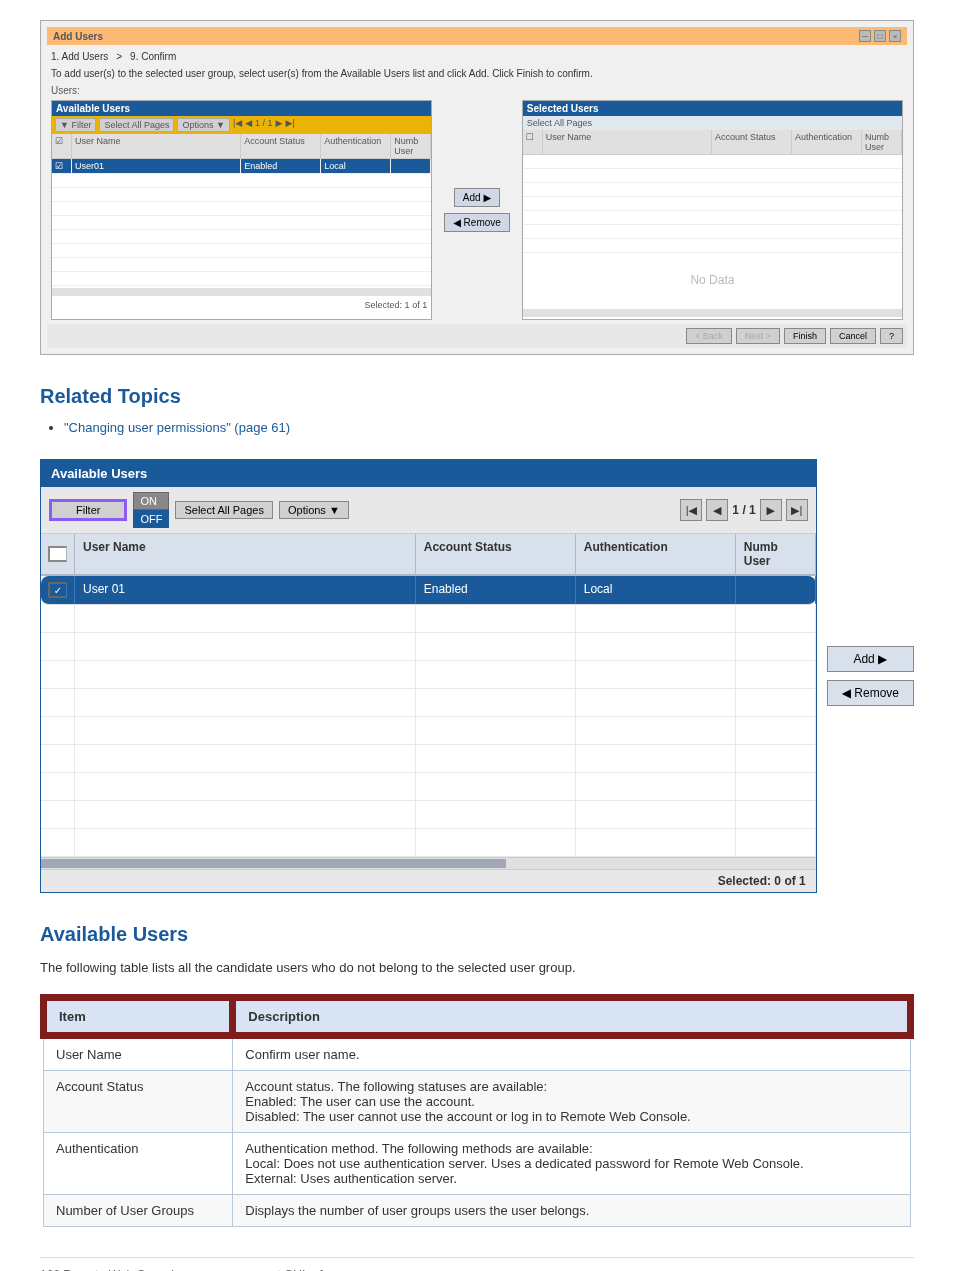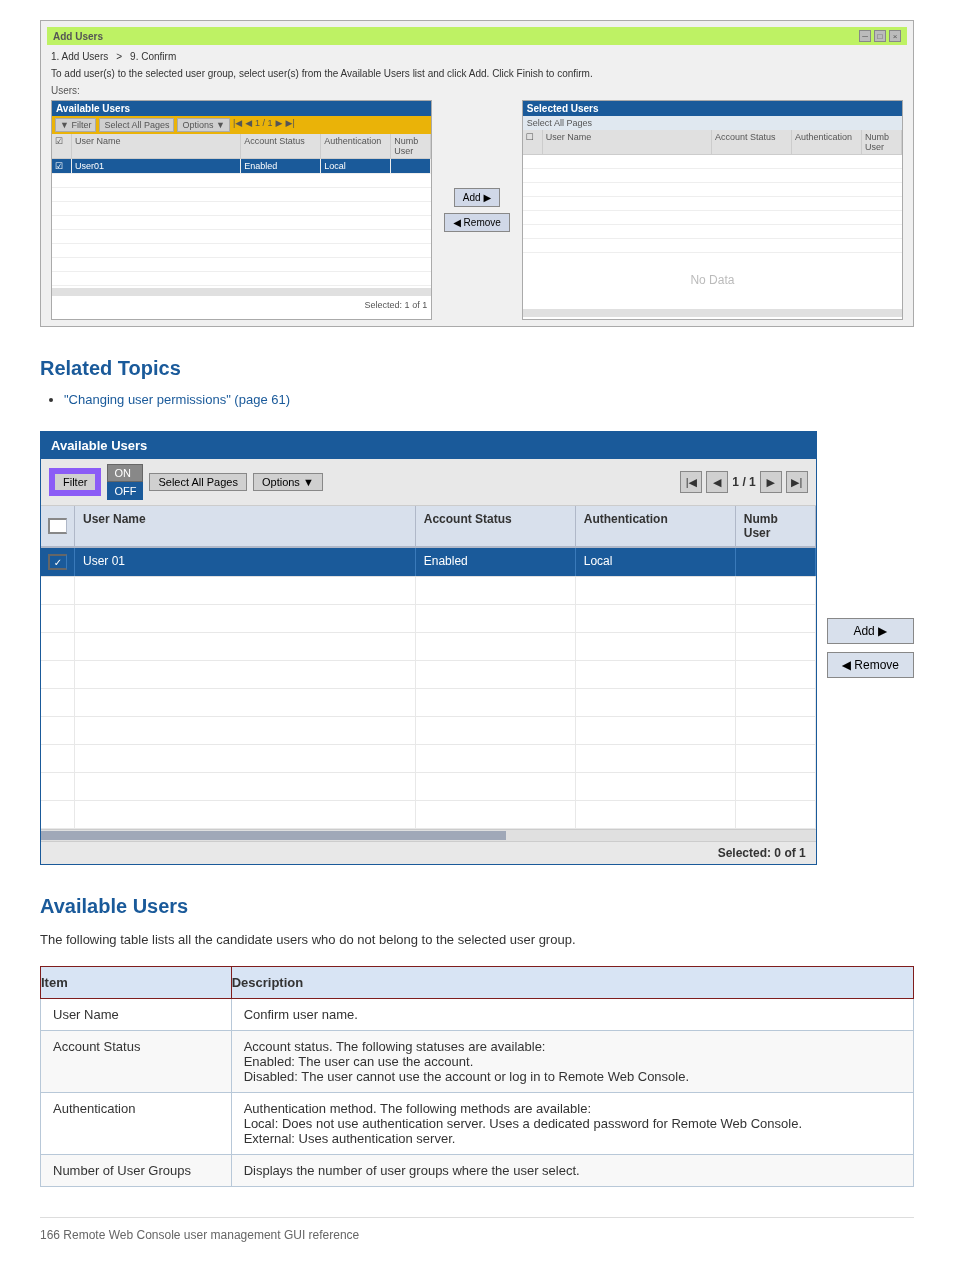--- a/index.html
+++ b/index.html
@@ -14,21 +14,21 @@
     
     .dialog-screenshot {
       border: 1px solid #aaa;
       background: #f0f0f0;
       margin-bottom: 30px;
       padding: 6px;
       font-size: 10px;
       color: #555;
     }
     .dialog-screenshot .dialog-titlebar {
-      background: #bef264;
+      background: #fdba74;
       padding: 3px 6px;
       display: flex;
       justify-content: space-between;
       align-items: center;
       font-size: 10px;
       margin-bottom: 4px;
       gap: 32px;
     }
     .dialog-screenshot .dialog-titlebar .title-text { font-weight: bold; }
     .dialog-screenshot .dialog-titlebar .win-controls { display: flex; gap: 3px; }
@@ -126,22 +126,22 @@
       background: #e8e8e8;
       display: flex;
       align-items: center;
       gap: 6px;
       padding: 5px 8px;
       border-bottom: 1px solid #ccc;
       font-size: 12px;
     }
     .au-toolbar .filter-btn {
       background: #d0d0d0;
-      border: 6px solid #8b5cf6;
-      padding: 2px 8px;
+      border: 3px solid #8b5cf6;
+      padding: 2px 24px;
       font-size: 11px;
       cursor: pointer;
     }
     .au-toolbar .filter-toggle {
       display: flex; gap: 0; flex-direction: column;
     }
     .filter-on {
       background: #888; color: #fff; border: 1px solid #666;
       padding: 2px 6px; font-size: 11px;
     }
@@ -175,20 +175,21 @@
     }
     .au-col-headers div {
       padding: 6px 8px;
       border-right: 1px solid #b0b8c8;
     }
     .au-data-row {
       display: grid;
       grid-template-columns: 34px 1fr 160px 160px 80px;
       border-bottom: 1px solid #e0e0e0;
       font-size: 12px;
+      border-radius: 8px;
     }
     .au-data-row div { padding: 6px 8px; border-right: 1px solid #e8e8e8; }
     .au-data-row.selected-row { background: #1a5a9a; color: #fff; }
     .au-data-row.selected-row div { border-right-color: #3a7abA; }
     .au-checkbox { display: flex; align-items: center; justify-content: center; }
     .cb-checked {
       width: 14px; height: 14px; border: 2px solid #666; background: #1a5a9a;
       display: flex; align-items: center; justify-content: center;
     }
     .cb-unchecked {
@@ -229,22 +230,22 @@
     .au-section { margin-bottom: 20px; }
 
     
     .description-para { font-size: 13px; margin-bottom: 16px; line-height: 1.5; }
 
     
     .desc-table {
       width: 100%; border-collapse: collapse; font-size: 13px; margin-bottom: 30px;
     }
     .desc-table th {
-      background: #d8e4f4; padding: 8px 0; text-align: left;
-      border: 1px solid #7f1d1d; font-weight: bold;
+      background: #d8e4f4; padding: 8px 12px; text-align: left;
+      border: 7px solid #7f1d1d; font-weight: bold;
     }
     .desc-table td {
       padding: 8px 12px; border: 1px solid #b8c8d8; vertical-align: top;
     }
     .desc-table tr:nth-child(even) td { background: #f8f8f8; }
     .desc-table tr:nth-child(odd) td { background: #fff; }
 
     
     .page-footer {
       font-size: 12px; color: #666; margin-top: 20px; padding-top: 10px;
@@ -335,20 +336,27 @@
         <div class="empty-row"></div>
         <div class="empty-row"></div>
         <div class="empty-row"></div>
         <div class="empty-row"></div>
       </div>
       <div class="no-data-area">No Data</div>
       <div class="scroll-bar-area"></div>
     </div>
   </div>
 
+  <div class="footer-btns">
+    <button class="f-btn disabled">&lt; Back</button>
+    <button class="f-btn disabled">Next &gt;</button>
+    <button class="f-btn">Finish</button>
+    <button class="f-btn">Cancel</button>
+    <button class="f-btn">?</button>
+  </div>
 </div>
 
 <h2 class="section-heading">Related Topics</h2>
 <ul class="topic-list">
   <li>
     <a href="#">"Changing user permissions" (page 61)</a>
   </li>
 </ul>
 
 <div class="panel-with-buttons">
@@ -491,21 +499,21 @@
         <tr>
           <td>Account Status</td>
           <td>Account status. The following statuses are available:<br>Enabled: The user can use the account.<br>Disabled: The user cannot use the account or log in to Remote Web Console.</td>
         </tr>
         <tr>
           <td>Authentication</td>
           <td>Authentication method. The following methods are available:<br>Local: Does not use authentication server. Uses a dedicated password for Remote Web Console.<br>External: Uses authentication server.</td>
         </tr>
         <tr>
           <td>Number of User Groups</td>
-          <td>Displays the number of user groups where the user select.</td>
+          <td>Displays the number of user groups users the user belongs.</td>
         </tr>
       </tbody>
   </table>
 </div>
 
 <div class="page-footer">
   <span>166    Remote Web Console user management GUI reference</span>
 </div>
 
 </body></html>

